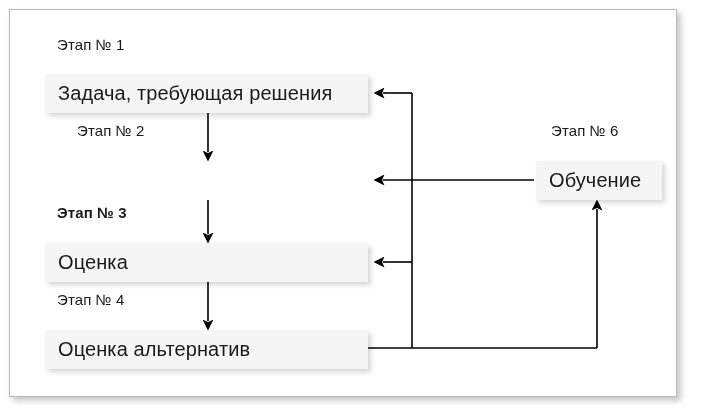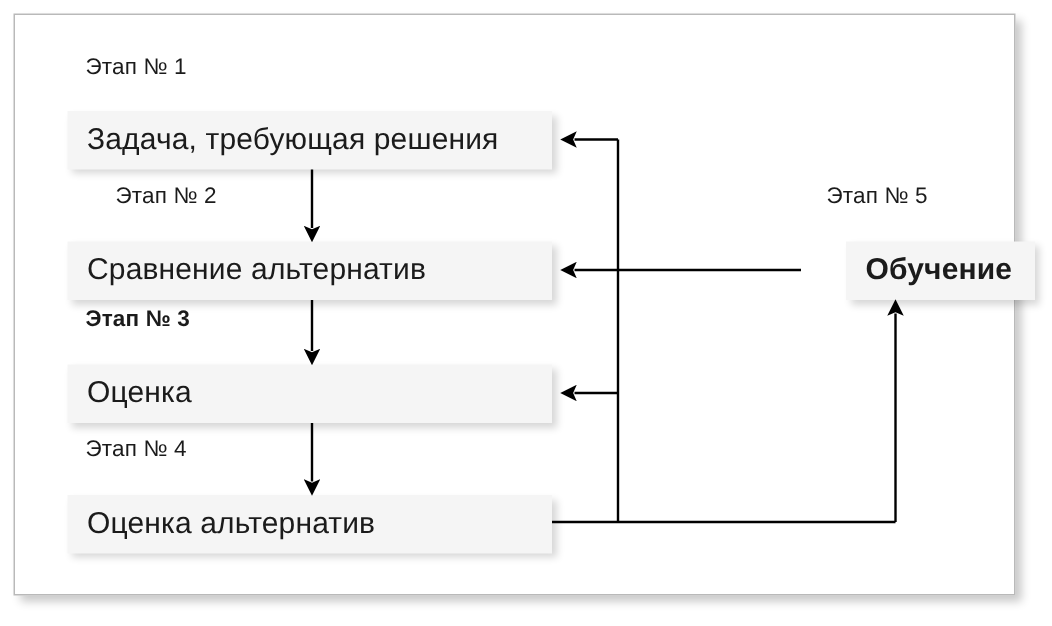--- a/index.html
+++ b/index.html
@@ -66,35 +66,32 @@
 </head>
 <body>
 
 <div id="canvas">
   <div class="frame"></div>
 
   <div class="stage-label" style="left:57px; top:36px;">Этап № 1</div>
   <div class="stage-label" style="left:57px; top:122px;margin-left:20px;">Этап № 2</div>
   <div class="stage-label" style="left:57px; top:204px;font-weight:bold;">Этап № 3</div>
   <div class="stage-label" style="left:57px; top:291px;text-align:right;">Этап № 4</div>
-  <div class="stage-label" style="left:551px; top:122px;">Этап № 5</div>
+  <div class="stage-label" style="left:551px; top:122px;">Этап № 6</div>
 
   <div class="node-box" style="left:45px; top:74px; width:323px; height:39px;">
     <span class="node-text">Задача, требующая решения</span>
-  </div>
-  <div class="node-box" style="left:45px; top:161px; width:323px; height:39px;">
-    <span class="node-text">Сравнение альтернатив</span>
   </div>
   <div class="node-box" style="left:45px; top:243px; width:323px; height:39px;">
     <span class="node-text">Оценка</span>
   </div>
   <div class="node-box" style="left:45px; top:330px; width:323px; height:39px;">
     <span class="node-text">Оценка альтернатив</span>
   </div>
-  <div class="node-box" style="left:564px; top:161px; width:126px; height:39px;font-weight:bold;">
+  <div class="node-box" style="left:536px; top:161px; width:126px; height:39px;">
     <span class="node-text">Обучение</span>
   </div>
 
   <svg class="connectors" viewBox="0 0 701 417">
     <defs>
       <marker id="arrow-down" markerWidth="11" markerHeight="11" refX="1.5" refY="5.5" orient="auto" markerUnits="userSpaceOnUse">
         <path d="M 0,0 L 11,5.5 L 0,11 L 2.4,5.5 Z" fill="#000000"></path>
       </marker>
       <marker id="arrow-left" markerWidth="11" markerHeight="11" refX="1.5" refY="5.5" orient="auto" markerUnits="userSpaceOnUse">
         <path d="M 0,0 L 11,5.5 L 0,11 L 2.4,5.5 Z" fill="#000000"></path>

